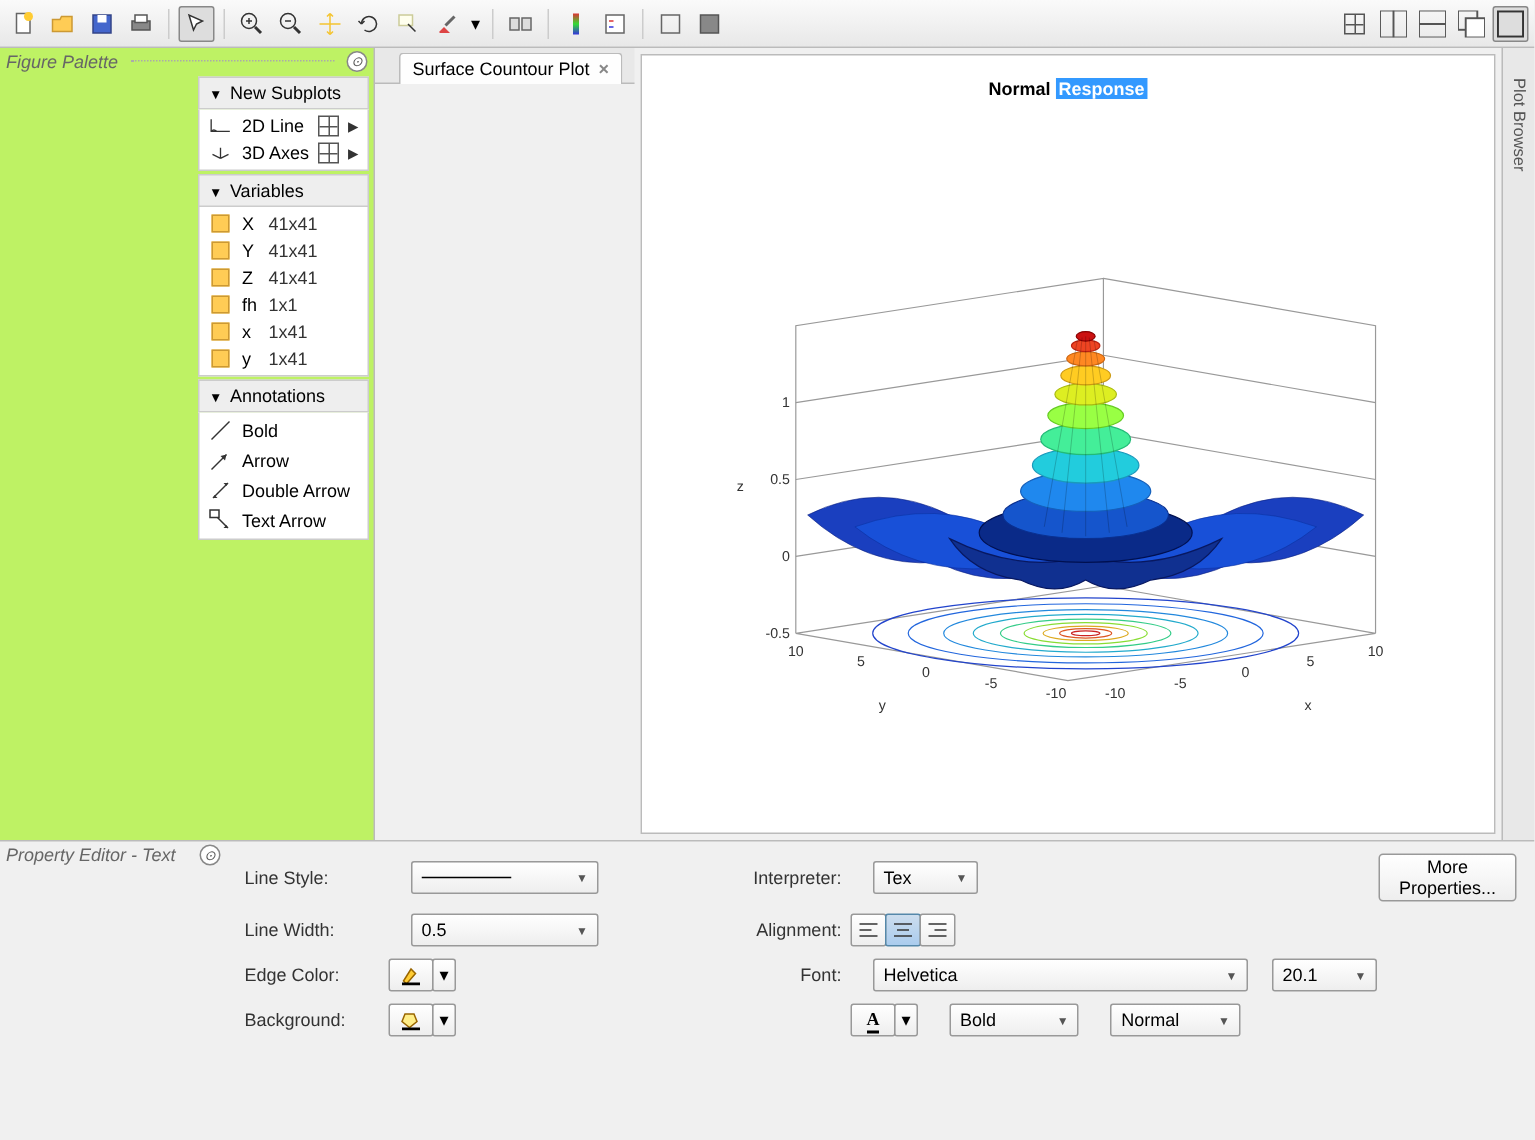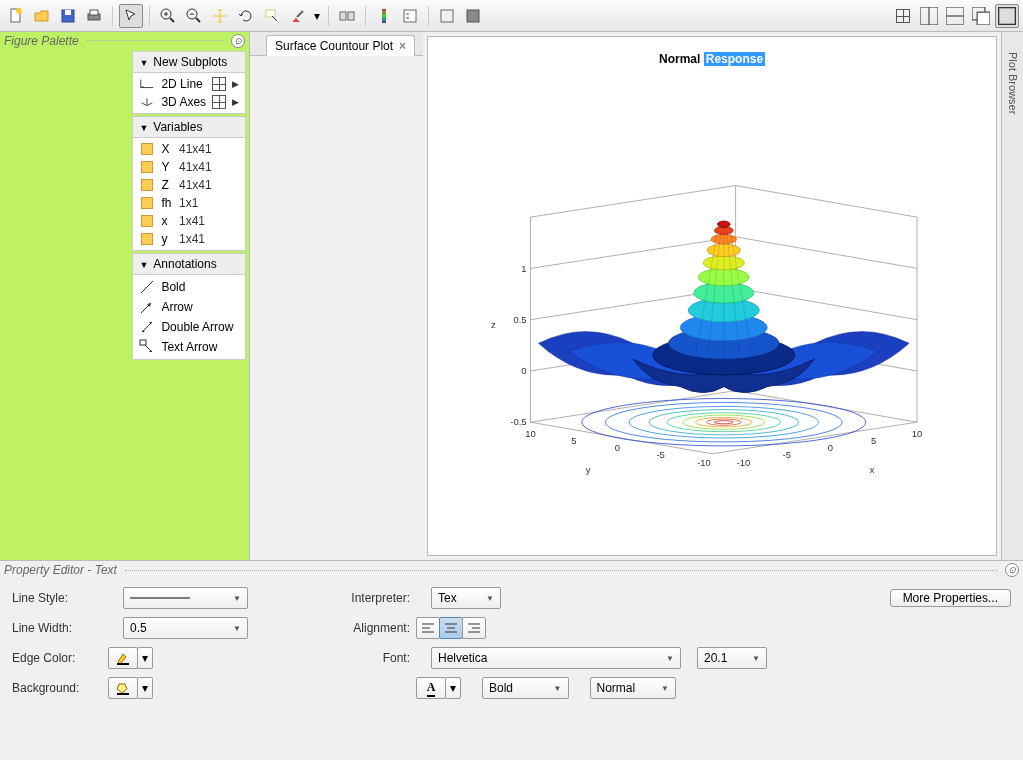--- a/index.html
+++ b/index.html
@@ -28,21 +28,21 @@
 .var-ico { width: 12px; height: 12px; background: #ffcc55; border: 1px solid #cc9933; display: inline-block; }
 .center { flex: 1; display: flex; flex-direction: row; min-width: 0; }
 .tabrow { height: 24px; display: flex; align-items: flex-end; padding: 0 8px; background: #e8e8e8; border-bottom: 1px solid #bbb; }
 .tab { background: #fefefe; border: 1px solid #bbb; border-bottom: none; padding: 3px 8px; border-radius: 3px 3px 0 0; display: flex; align-items: center; gap: 6px; font-size: 12px; position: relative; top: 1px; }
 .tab .x { color: #888; font-weight: bold; cursor: pointer; }
 .plot-area { flex: 1; background: #fff; border: 1px solid #bbb; margin: 4px; position: relative; overflow: hidden; }
 .plot-title { position: absolute; top: 10px; left: 50%; transform: translateX(-50%); font-family: Georgia, serif; font-size: 18px; font-weight: bold; }
 .plot-title .sel { background: #3399ff; color: #fff; padding: 0 2px; }
 .right-handle { width: 22px; background: #e8e8e8; border-left: 1px solid #bbb; display: flex; flex-direction: column; align-items: center; padding-top: 20px; }
 .right-handle .vtext { writing-mode: vertical-rl; color: #555; font-size: 11px; }
-.bottom-panel { height: 200px; border-top: 1px solid #bbb; background: #f0f0f0; display: flex; flex-direction: column; }
+.bottom-panel { height: 200px; border-top: 1px solid #bbb; background: #f0f0f0; display: flex; }
 .prop-body { flex: 1; padding: 8px 12px; display: grid; grid-template-columns: 90px 140px 60px 90px 260px 80px auto; gap: 8px 6px; align-items: center; align-content: start; }
 .prop-body label { text-align: left; color: #333; }
 .prop-body .rlabel { text-align: right; }
 .ctrl { height: 22px; border: 1px solid #999; background: linear-gradient(#fff,#eee); display: flex; align-items: center; padding: 0 6px; border-radius: 2px; gap: 4px; margin-left: 15px; }
 .ctrl.dd::after { content: "▼"; font-size: 8px; color: #555; margin-left: auto; }
 .btn-group { display: flex; }
 .sqbtn { width: 24px; height: 22px; border: 1px solid #999; background: linear-gradient(#fff,#eee); display: flex; align-items: center; justify-content: center; border-radius: 2px; margin-left: -1px; }
 .sqbtn.first { margin-left: 0; }
 .sqbtn.active { background: linear-gradient(#cde,#ace); border-color: #58a; }
 .more-btn { grid-column: 7; justify-self: end; padding: 1px 12px; border: 1px solid #999; background: linear-gradient(#fff,#eee); border-radius: 3px; }

